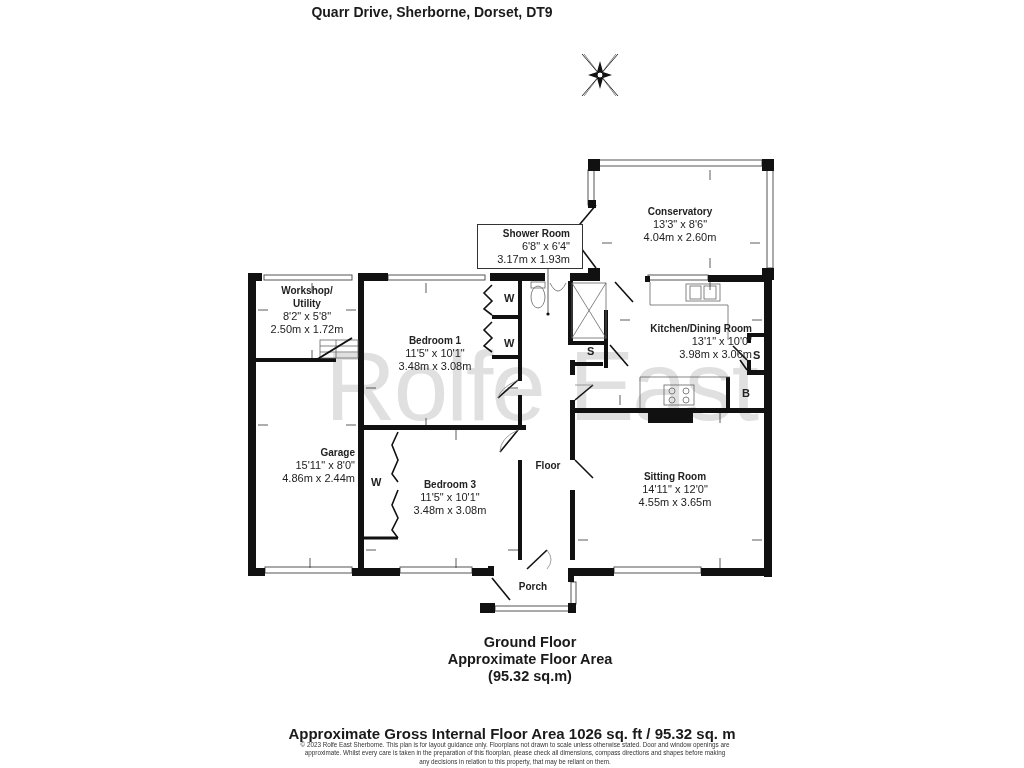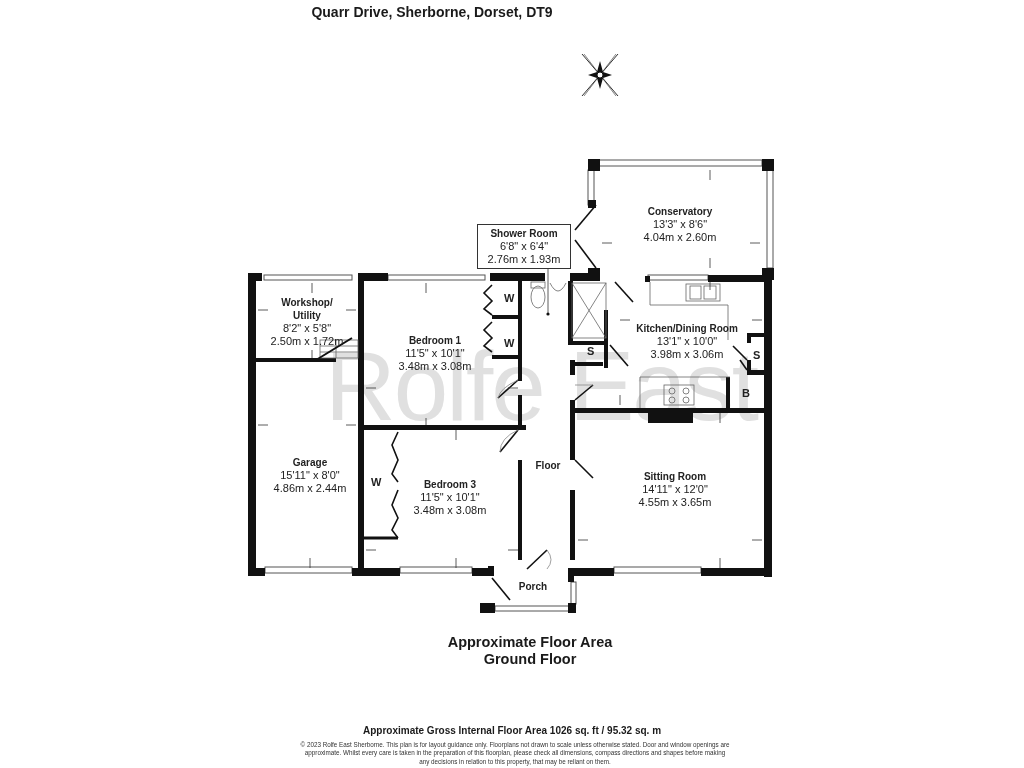--- a/index.html
+++ b/index.html
@@ -3,24 +3,24 @@
 <meta charset="utf-8">
 <style>
   html, body { margin: 0; padding: 0; background: #ffffff; }
   body { width: 1024px; height: 768px; position: relative; overflow: hidden; font-family: "Liberation Sans", sans-serif; color: #222; }
   .title { position: absolute; top: 4px; left: 0; width: 864px; text-align: center; font-weight: bold; font-size: 14px; color: #1a1a1a; }
   .compass { position: absolute; left: 579px; top: 50px; width: 42px; height: 50px; }
   svg.plan { position: absolute; left: 0; top: 0; }
   .lbl { position: absolute; text-align: center; font-size: 11px; line-height: 13px; color: #222; }
   .lbl .nm { font-weight: bold; display: block; font-size: 10px; }
   .lbl span { display: block; }
-  .box { border: 1px solid #333; background: #fff; padding: 2px 6px; }
+  .box { border: 1px solid #333; background: #fff; padding: 2px 12px; text-align: right; }
   .letter { position: absolute; font-weight: bold; font-size: 11px; color: #222; }
   .floor-summary { position: absolute; left: 380px; top: 634px; width: 300px; text-align: center; font-weight: bold; font-size: 14.5px; line-height: 17px; color: #1a1a1a; }
-  .gross { position: absolute; left: 0; top: 725px; width: 1024px; text-align: center; font-weight: bold; font-size: 10px; color: #1a1a1a; }
+  .gross { position: absolute; left: 0; top: 725px; width: 1024px; text-align: center; font-weight: bold; font-size: 15px; color: #1a1a1a; }
   .disclaimer { position: absolute; left: 300px; top: 741px; width: 430px; text-align: center; font-size: 6.3px; line-height: 8.3px; color: #333; }
   .watermark { position: absolute; left: 325px; top: 330px; font-size: 98px; color: #e0e0e0; letter-spacing: -2px; font-family: "Liberation Sans", sans-serif; }
 </style>
 </head>
 <body>
 
 <div class="title">Quarr Drive, Sherborne, Dorset, DT9</div>
 
 <div class="watermark">Rolfe East</div>
 
@@ -208,39 +208,39 @@
 </svg>
 
 <div class="lbl" style="left:615px; top:205px; width:130px;">
   <span class="nm">Conservatory</span>
   <span>13'3" x 8'6"</span>
   <span>4.04m x 2.60m</span>
 </div>
 <div class="lbl box" style="left:477px; top:224px; width:80px;">
   <span class="nm">Shower Room</span>
   <span>6'8" x 6'4"</span>
-  <span>2.76m x 1.93m</span>
-</div>
-<div class="lbl" style="left:262px; top:296px; width:90px;">
+  <span>3.17m x 1.93m</span>
+</div>
+<div class="lbl" style="left:262px; top:284px; width:90px;">
   <span class="nm">Workshop/</span>
   <span class="nm">Utility</span>
   <span>8'2" x 5'8"</span>
   <span>2.50m x 1.72m</span>
 </div>
 <div class="lbl" style="left:385px; top:334px; width:100px;">
   <span class="nm">Bedroom 1</span>
   <span>11'5" x 10'1"</span>
   <span>3.48m x 3.08m</span>
 </div>
-<div class="lbl" style="left:622px; top:322px; width:130px;">
+<div class="lbl" style="left:622px; top:322px; width:130px;text-align:right;">
   <span class="nm">Kitchen/Dining Room</span>
   <span>13'1" x 10'0"</span>
   <span>3.98m x 3.06m</span>
 </div>
-<div class="lbl" style="left:265px; top:456px; width:90px;">
+<div class="lbl" style="left:265px; top:446px; width:90px;text-align:right;">
   <span class="nm">Garage</span>
   <span>15'11" x 8'0"</span>
   <span>4.86m x 2.44m</span>
 </div>
 <div class="lbl" style="left:400px; top:478px; width:100px;">
   <span class="nm">Bedroom 3</span>
   <span>11'5" x 10'1"</span>
   <span>3.48m x 3.08m</span>
 </div>
 <div class="lbl" style="left:526px; top:459px; width:44px;">
@@ -256,18 +256,19 @@
 </div>
 
 <div class="letter" style="left:504px; top:292px;">W</div>
 <div class="letter" style="left:504px; top:337px;">W</div>
 <div class="letter" style="left:371px; top:476px;">W</div>
 <div class="letter" style="left:587px; top:345px;">S</div>
 <div class="letter" style="left:753px; top:349px;">S</div>
 <div class="letter" style="left:742px; top:387px;">B</div>
 
 <div class="floor-summary">
+  <div>Ground Floor</div>
   <div>Approximate Floor Area</div>
-  <div>Ground Floor</div>
+  <div>(95.32 sq.m)</div>
 </div>
 
 <div class="gross">Approximate Gross Internal Floor Area 1026 sq. ft / 95.32 sq. m</div>
 <div class="disclaimer">© 2023 Rolfe East Sherborne. This plan is for layout guidance only. Floorplans not drawn to scale unless otherwise stated. Door and window openings are approximate. Whilst every care is taken in the preparation of this floorplan, please check all dimensions, compass directions and shapes before making any decisions in relation to this property, that may be reliant on them.</div>
 
 </body></html>

